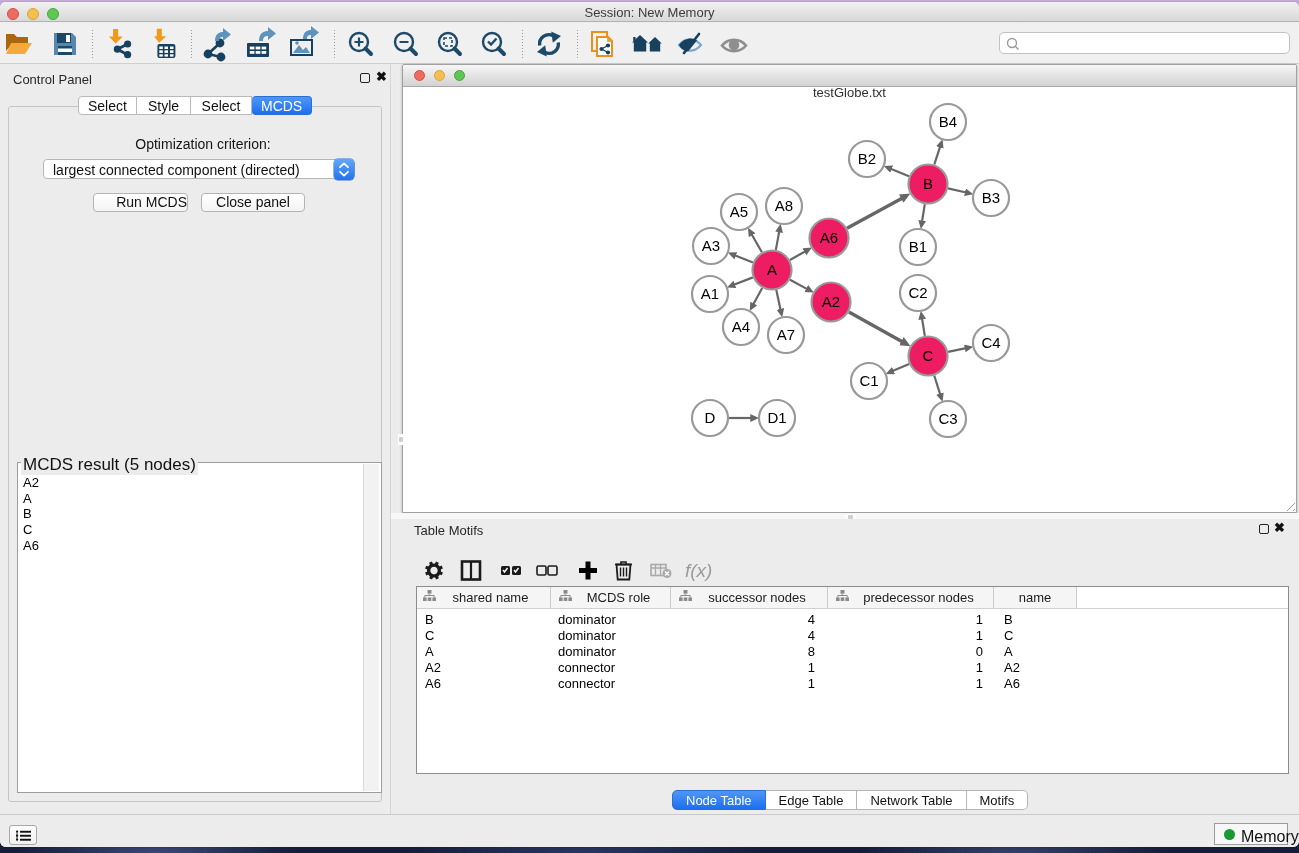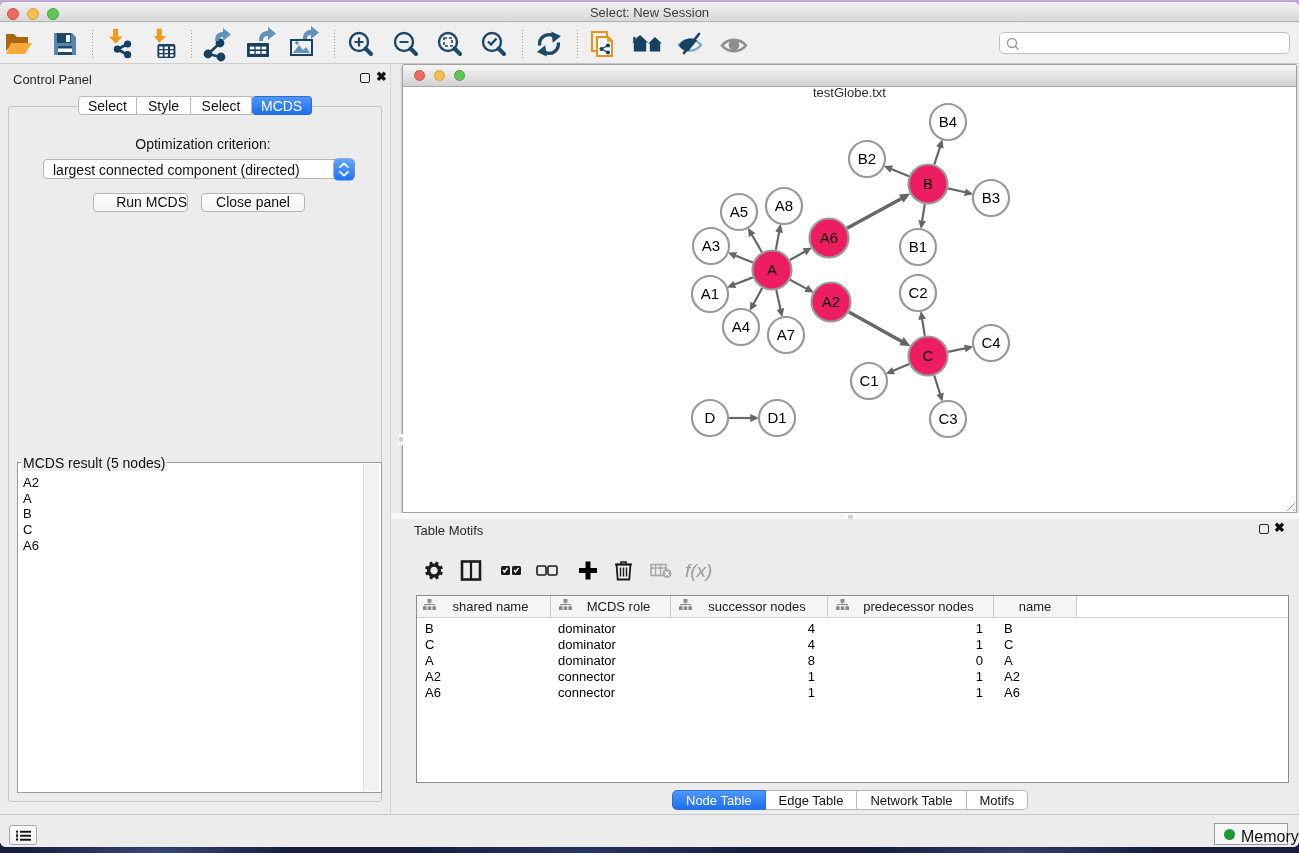--- a/index.html
+++ b/index.html
@@ -48,35 +48,35 @@
 .combo { position:absolute; left:43px; top:95px; width:312px; height:20px; background:#fff;
   border:1px solid #b6b6b6; border-radius:4px; font-size:14px; color:#111; }
 .combo .ctext { position:absolute; left:9px; top:2px; }
 .combo .stepper { position:absolute; right:0px; top:-1px; width:20px; height:21px;
   background:linear-gradient(180deg,#64a7f8,#2173ee); border-radius:4px;
   box-shadow:0 0 0 .5px #2a6fd0; }
 .btn { position:absolute; height:19px; background:linear-gradient(180deg,#ffffff,#f4f4f4); border:1px solid #b4b4b4; border-radius:4px;
   font-size:14px; color:#111; text-align:center; line-height:17px; }
 .groupbox { position:absolute; left:17px; right:8px; top:398px; bottom:21px;
   border:1px solid #9c9c9c; background:#fff; }
-.grouplabel { position:absolute; left:3px; top:-8px; background:#ececec; padding:0 2px; font-size:14px; color:#111; }
+.grouplabel { position:absolute; left:3px; top:-8px; background:#ececec; padding:0 2px; font-size:17px; color:#111; }
 .mcdslist { position:absolute; left:1px; top:1px; font-size:13px; color:#000; line-height:15.7px; padding:11px 0 0 4px; }
 .vscroll { position:absolute; right:2px; top:1px; bottom:1px; width:16px; background:#f2f2f2; border-left:1px solid #dcdcdc; }
 
 .desktop { position:absolute; left:391px; right:0; top:62px; bottom:33px; background:#ececec; }
 .netwin { position:absolute; left:402px; top:62px; width:895px; height:449px;
   background:#fff; border:1px solid #a0a0a0; border-radius:2px 2px 0 0; box-shadow:0 1px 3px rgba(0,0,0,.25); }
 .netwin .wtitle { position:absolute; left:0; top:0; width:100%; height:22px;
   background:linear-gradient(180deg,#f6f6f6,#d2d2d2); border-bottom:1px solid #a8a8a8; border-radius:2px 2px 0 0; }
 .netwin .wtitle .title { position:absolute; width:100%; top:20px; text-align:center; font-size:13px; color:#2e2e2e; }
 .grip { position:absolute; right:1px; bottom:1px; width:12px; height:12px;
   background:repeating-linear-gradient(135deg, transparent 0 3px, #9a9a9a 3px 4px); clip-path:polygon(100% 0, 100% 100%, 0 100%); }
 
 .tp { position:absolute; left:401px; right:0; top:513px; bottom:33px; background:#ececec; }
-.tablebox { position:absolute; left:15px; width:873px; top:80px; height:188px;
+.tablebox { position:absolute; left:15px; width:873px; top:71px; height:188px;
   background:#fff; border:1px solid #8c8c8c; }
 .thead { position:absolute; left:0; top:0; height:22px; width:100%; display:flex;
   border-bottom:1px solid #cfcfcf; font-size:13px; color:#1c1c1c; }
 .th { position:relative; background:#f5f5f5; border-right:1px solid #cccccc; display:flex; align-items:center; justify-content:center; }
 .trow { position:absolute; font-size:13px; color:#000; }
 .bottomtabs { position:absolute; left:0; width:100%; top:275px; height:20px; }
 .btabs { position:absolute; left:271px; display:flex; height:20px; font-size:13px; }
 .btab { background:#fff; border:1px solid #b5b5b5; border-left:none; padding:0 13px; display:flex; align-items:center; color:#111; }
 .btab.first { border-left:1px solid #b5b5b5; border-radius:5px 0 0 5px; }
 .btab.last { border-radius:0 5px 5px 0; }
@@ -91,21 +91,21 @@
 .memdot { position:absolute; left:9px; top:5px; width:11px; height:11px; border-radius:50%; background:#1a9a35; }
 svg text { font-family:"Liberation Sans", sans-serif; }
 </style>
 </head>
 <body>
 <div class="app">
   <div class="titlebar">
     <div class="tl r"></div>
       <div class="tl y"></div>
       <div class="tl g"></div>
-    <div class="title">Select: New Session</div>
+    <div class="title">Session: New Memory</div>
   </div>
   <div class="toolbar" id="toolbar">
     <svg width="760" height="41" viewBox="0 0 760 41" style="position:absolute;left:0;top:0;">
 
       <g transform="translate(19,21)">
         <path d="M-13,-10 L-5,-10 L-2,-7 L9,-7 L9,0 L-7,0 L-13,7 Z" fill="#a96710"></path>
         <path d="M-8,-1 L13,-1 L6,10 L-13,10 Z" fill="#f6a83c"></path>
       </g>
 
       <g transform="translate(65,21)">

